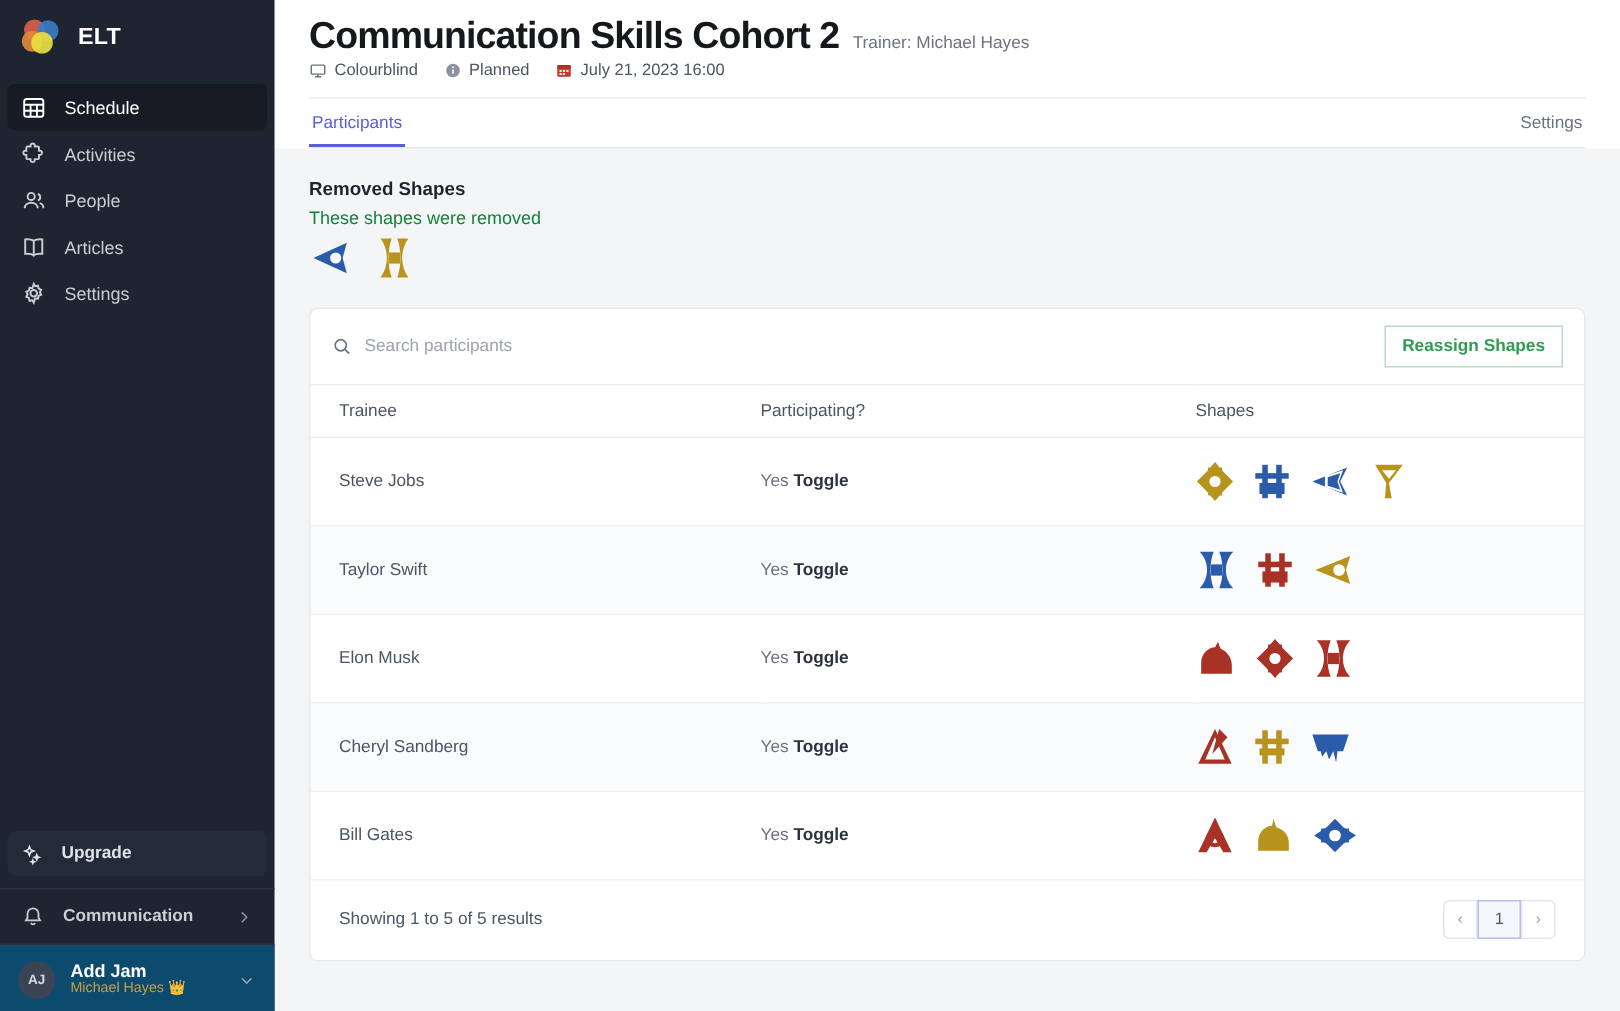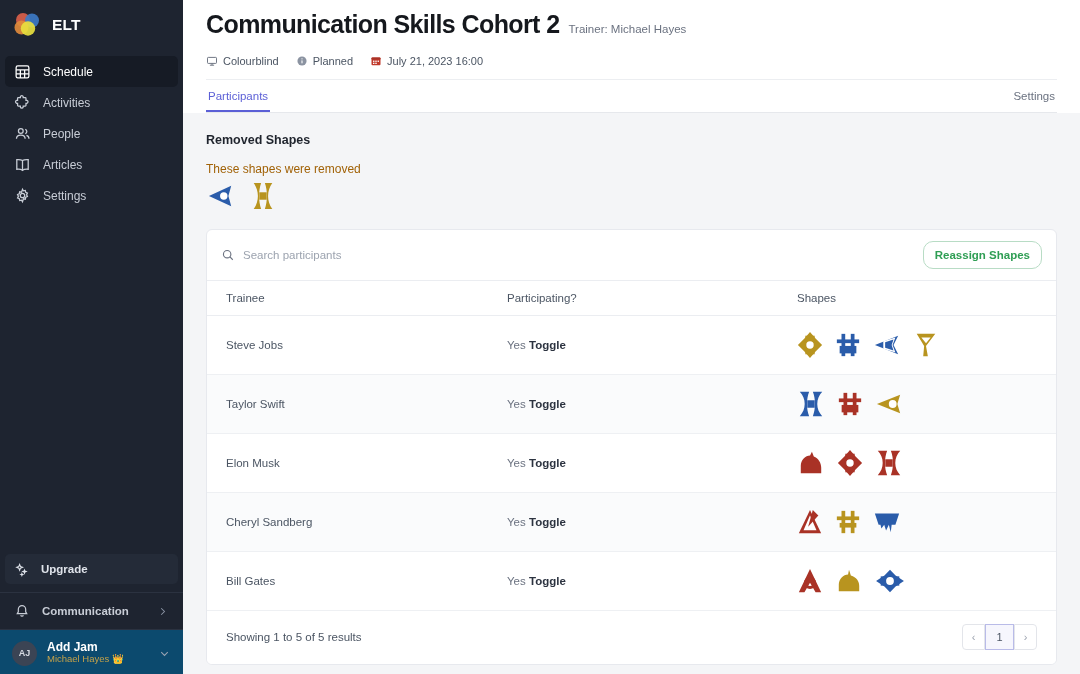--- a/index.html
+++ b/index.html
@@ -73,21 +73,21 @@
   .user-chev { margin-left: auto; color: #9aa3b2; }
 
   
   .main { flex: 1 1 auto; height: 674px; background: #f4f5f7; display: flex; flex-direction: column; overflow: hidden; }
   .topbar { background: #ffffff; padding: 10px 23px 0 23px; }
   .top-flex { display: flex; align-items: flex-start; }
   .title-wrap { flex: 1 1 auto; }
   .title-line { display: flex; align-items: baseline; gap: 9px; }
   .page-title { font-size: 25px; font-weight: 700; color: #15181d; letter-spacing: -0.6px; line-height: 1.15; }
   .trainer { font-size: 11.5px; color: #6b7280; }
-  .meta-line { display: flex; align-items: flex-end; gap: 17px; margin-top: 16px; }
+  .meta-line { display: flex; align-items: flex-end; gap: 17px; margin-top: 2px; }
   .meta { display: flex; align-items: center; gap: 5px; font-size: 11px; color: #4b5563; }
   .meta .ico { width: 12px; height: 12px; display: block; }
 
   .actions { display: flex; align-items: center; gap: 9px; padding-top: 5px; }
   .btn {
     display: inline-flex; align-items: center; gap: 6px;
     height: 29px; padding: 0 12px;
     border-radius: 5px; border: 1px solid #d6dae1; background: #fff;
     font-size: 11.5px; color: #2c3340; font-weight: 700; cursor: pointer;
     white-space: nowrap;
@@ -102,36 +102,36 @@
   }
   .tab {
     font-size: 11.5px; padding: 10px 2px 8px 2px; margin-right: 24px;
     color: #6b7280; cursor: pointer; border-bottom: 2px solid transparent;
   }
   .tab.active { color: #5b5fd6; border-bottom-color: #5b5fd6; font-weight: 400; }
   .tab-right { margin-left: auto; margin-right: 0; }
 
   .content { padding: 20px 23px 0 23px; overflow: hidden; }
   .removed-title { font-size: 12.5px; font-weight: 700; color: #1f242d; }
-  .removed-sub { font-size: 12px; color: #a16207; margin-top: 15px; }
+  .removed-sub { font-size: 12px; color: #15803d; margin-top: 5px; }
   .removed-shapes { display: flex; gap: 14px; align-items: center; margin-top: 6px; }
 
   .card {
     background: #ffffff; border: 1px solid #e7e9ee; border-radius: 6px;
     margin-top: 19px; overflow: hidden;
   }
   .card-top { display: flex; align-items: center; padding: 11px 14px; gap: 10px; }
   .search-wrap { display: flex; align-items: center; gap: 8px; flex: 1 1 auto; }
   .search-input {
     border: none; outline: none; font-size: 11.5px; color: #374151;
     font-family: "Liberation Sans", sans-serif; width: 100%; background: transparent;
   }
   .search-input::placeholder { color: #9ca3af; }
   .btn-outline-green {
-    height: 28px; padding: 0 11px; border-radius: 10px;
+    height: 28px; padding: 0 11px; border-radius: 0;
     border: 1px solid #b8dcc5; background: #fff; color: #2f9e54;
     font-size: 11.5px; font-weight: 700; cursor: pointer; white-space: nowrap;
   }
 
   table { width: 100%; border-collapse: collapse; }
   thead th {
     text-align: left; font-size: 11.5px; font-weight: 400; color: #4b5563;
     padding: 11px 0 11px 0; background: #fff;
     border-top: 1px solid #ebedf1; border-bottom: 1px solid #ebedf1;
   }

